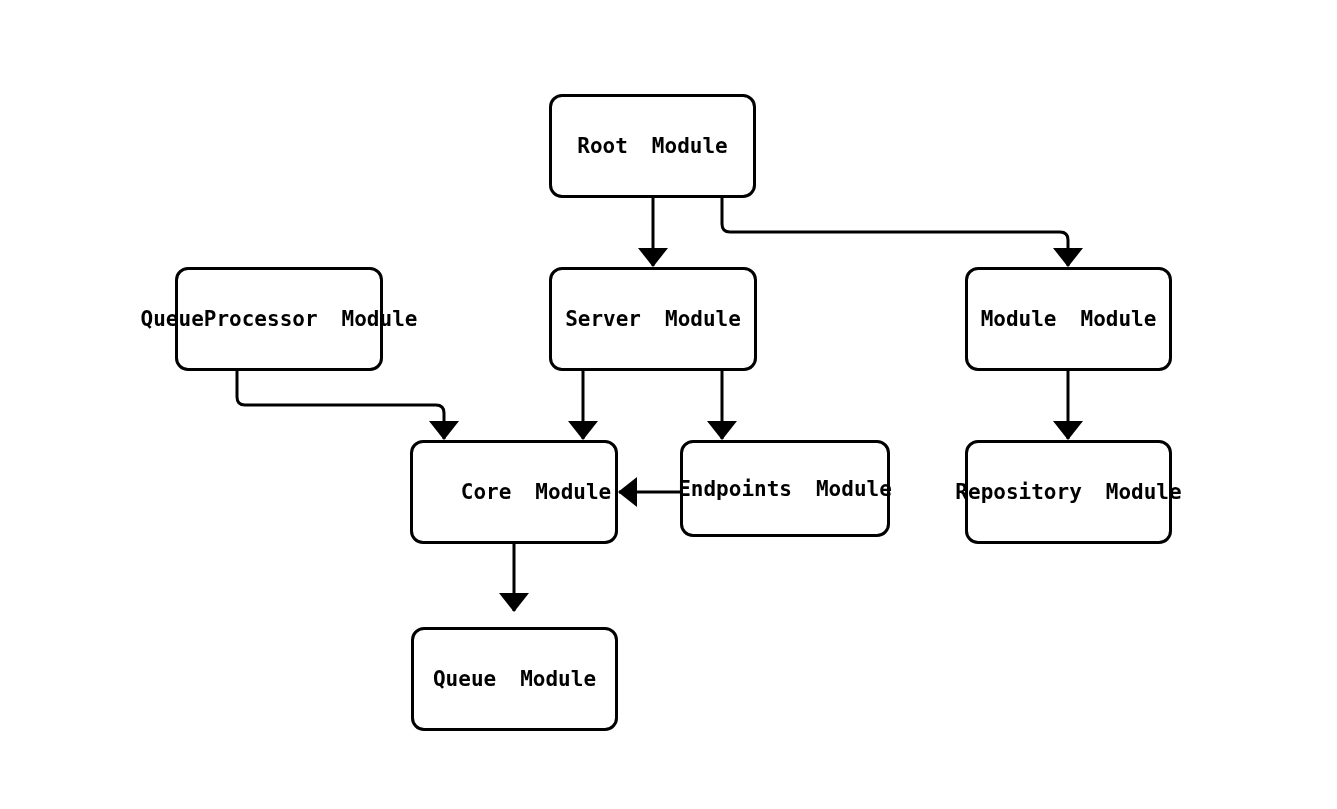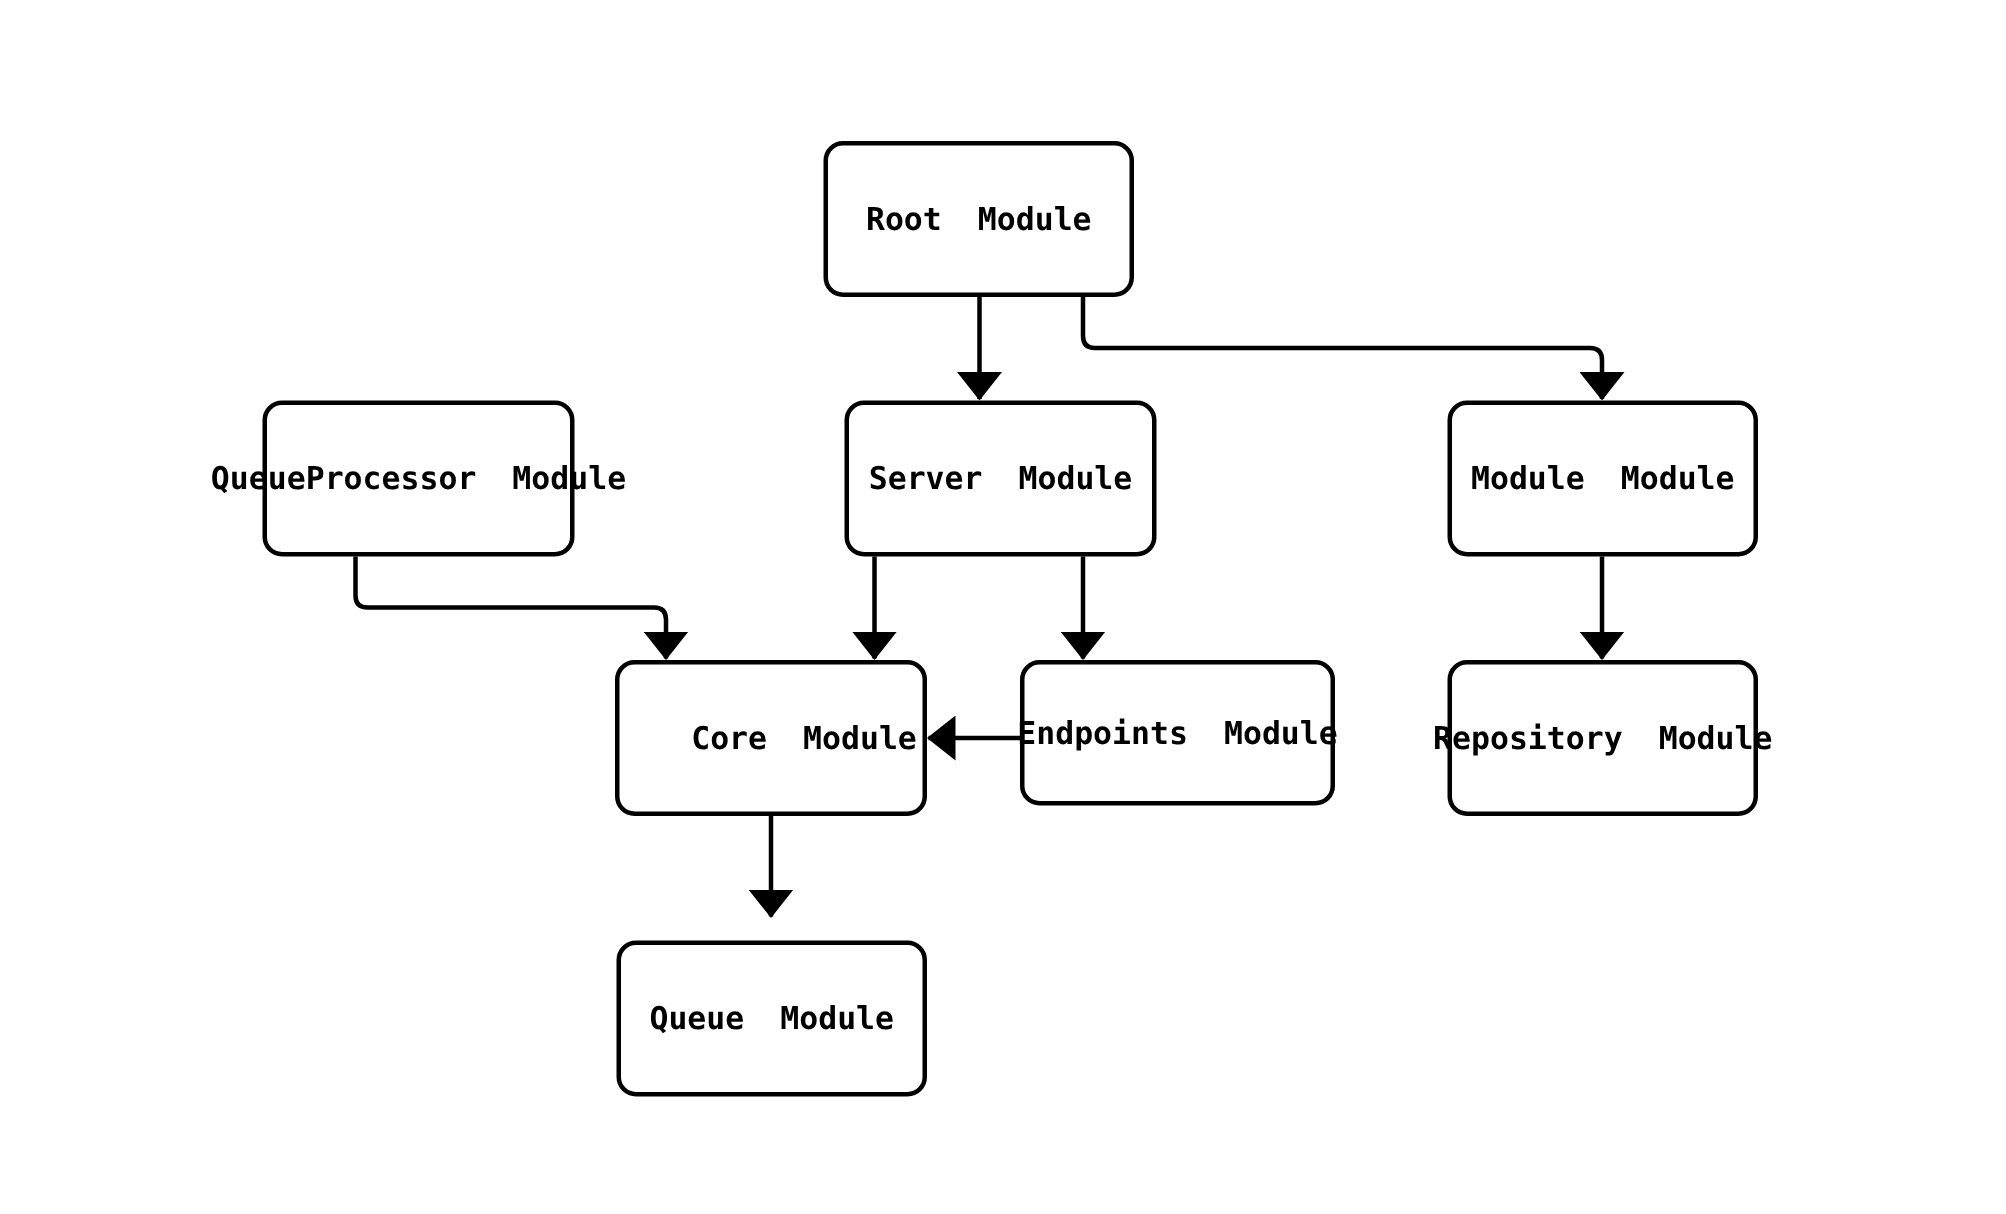--- a/index.html
+++ b/index.html
@@ -73,21 +73,21 @@
   </svg>
   <div id="node-group">
       <div class="node" style="left: 549px; top: 94px; width: 207px; height: 104px;">
         <div class="node-line">Root</div>
         <div class="node-line">Module</div>
       </div>
       <div class="node" style="left: 133px; top: 267px; width: 208px; height: 104px; margin-left: 42px;">
         <div class="node-line">QueueProcessor</div>
         <div class="node-line">Module</div>
       </div>
-      <div class="node" style="left: 563px; top: 267px; width: 208px; height: 104px;">
+      <div class="node" style="left: 549px; top: 267px; width: 208px; height: 104px;">
         <div class="node-line">Server</div>
         <div class="node-line">Module</div>
       </div>
       <div class="node" style="left: 965px; top: 267px; width: 207px; height: 104px;">
         <div class="node-line">Module</div>
         <div class="node-line">Module</div>
       </div>
       <div class="node" style="left: 410px; top: 440px; width: 208px; height: 104px; padding-left: 44px;">
         <div class="node-line">Core</div>
         <div class="node-line">Module</div>

